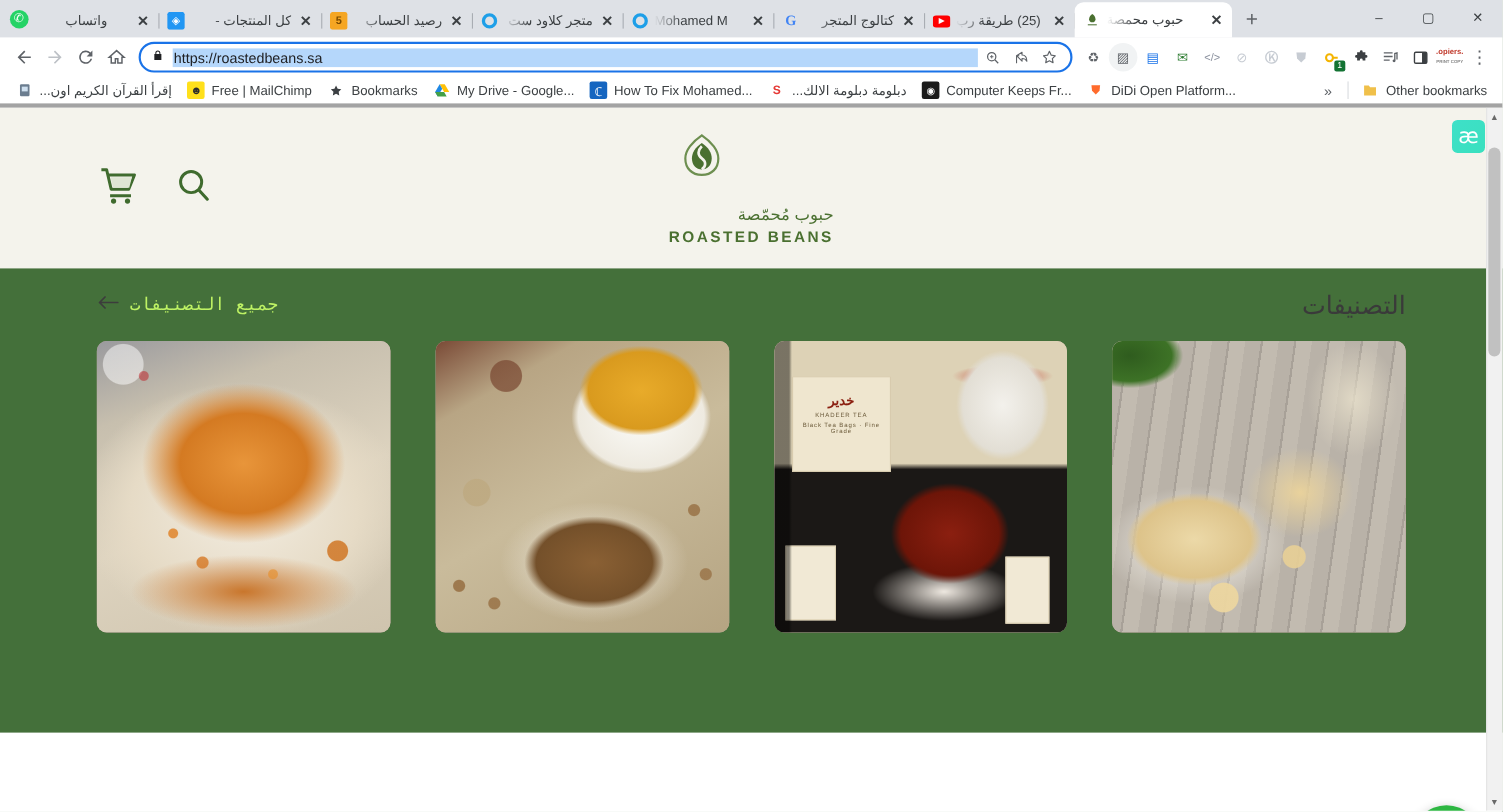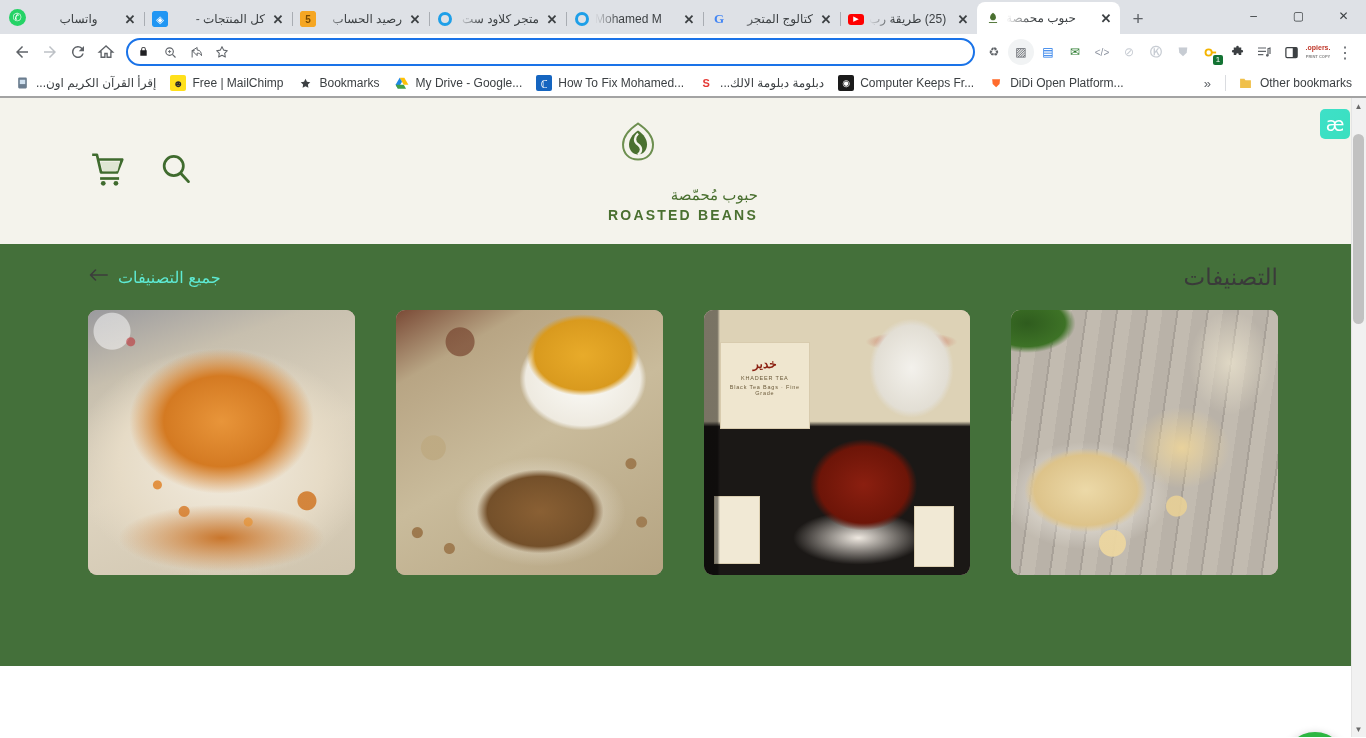--- a/index.html
+++ b/index.html
@@ -126,21 +126,21 @@
   .ext-badge {
     position: absolute; right: 0px; bottom: 0px;
     background: #137333; color: #fff;
     font-size: 8px; line-height: 9px;
     min-width: 10px; height: 10px; border-radius: 2px;
     text-align: center; padding: 0 1px;
   }
 
   .bookmarks {
     height: 28px; background: #ffffff;
-    border-bottom: 2px solid #a3a3a3;
+    border-bottom: 4px solid #a3a3a3;
     display: flex; align-items: center; padding: 0 8px;
     gap: 2px;
   }
   .bm {
     display: flex; align-items: center; gap: 6px;
     padding: 3px 6px; border-radius: 4px;
     font-size: 12px; color: #3c4043; white-space: nowrap;
   }
   .bm-ico { width: 16px; height: 16px; display:flex;align-items:center;justify-content:center;font-size:11px; }
   .bm-spacer { flex: 1 1 auto; }
@@ -192,22 +192,22 @@
     height: 422px;
     position: relative;
     padding: 0 88px;
   }
   .sec-top {
     display: flex; align-items: center; justify-content: space-between;
     height: 66px; direction: rtl;
   }
   .sec-title { font-size: 23px; color: #3a3a3a; direction: rtl; }
   .sec-all {
-    font-size: 16px; color: #5eead4; direction: rtl;
-    display: flex; align-items: center; gap: 10px;
+    font-size: 16px; color: #bef264; direction: rtl;
+    display: flex; align-items: center; gap: 10px; font-family: Liberation Mono, monospace;
   }
   .grid {
     display: grid;
     grid-template-columns: repeat(4, 1fr);
     gap: 41px;
   }
   .card {
     height: 265px; border-radius: 9px; overflow: hidden;
     position: relative; background: #caa;
   }
@@ -422,20 +422,21 @@
           <path d="M12 4 3 12h2.5v7h5v-5h3v5h5v-7H21z" fill="none" stroke="currentColor" stroke-width="1.8"></path>
         </svg>
     </div>
 
     <div class="omnibox">
       <span class="lock">
         <svg width="11" height="13" viewBox="0 0 24 24">
             <path d="M17 9V7a5 5 0 0 0-10 0v2H5v12h14V9zm-8-2a3 3 0 0 1 6 0v2H9z" fill="#202124"></path>
           </svg>
       </span>
+      <span class="url" title="https://roastedbeans.sa">https://roastedbeans.sa</span>
       <span class="omni-act">
         <svg width="15" height="15" viewBox="0 0 24 24">
             <circle cx="10.5" cy="10.5" r="6" fill="none" stroke="currentColor" stroke-width="1.8"></circle>
             <path d="M15 15l5 5" stroke="currentColor" stroke-width="1.8"></path>
             <path d="M8 10.5h5M10.5 8v5" stroke="currentColor" stroke-width="1.4"></path>
           </svg>
       </span>
       <span class="omni-act">
         <svg width="15" height="15" viewBox="0 0 24 24">
             <path d="M5 20V9h4M5 9l8-5v4c5 0 7 4 7 9-1.5-3-4-4-7-4v4z" fill="none" stroke="currentColor" stroke-width="1.6" stroke-linejoin="round"></path>

